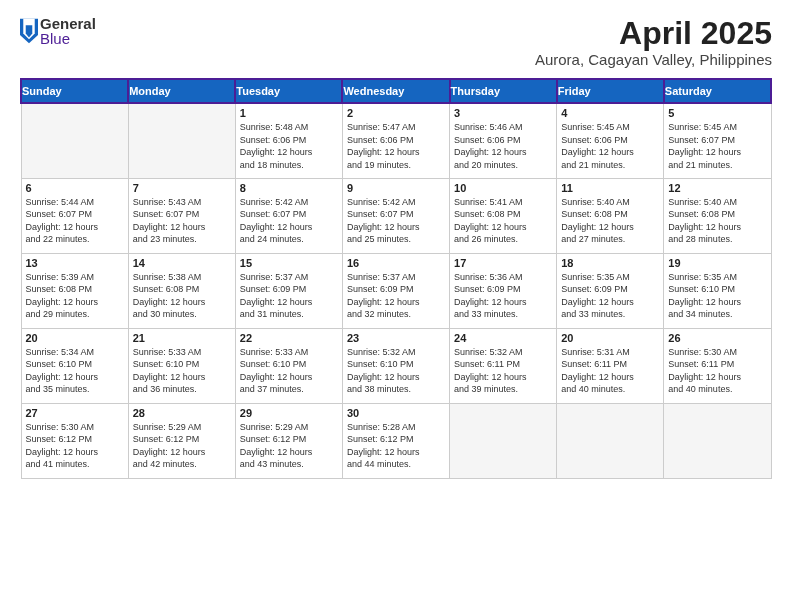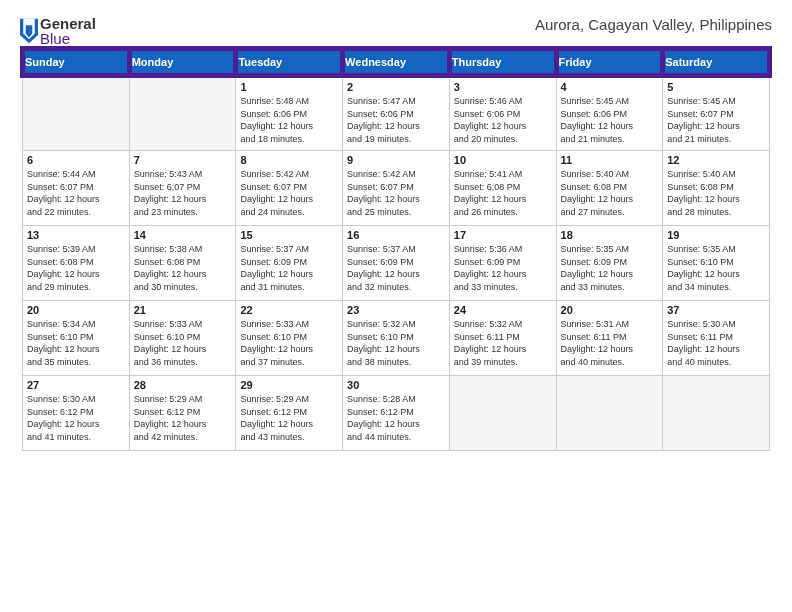--- a/index.html
+++ b/index.html
@@ -13,20 +13,21 @@
     .page {
       width: 792px;
       height: 612px;
       padding: 16px 20px 10px 20px;
       background: #fff;
     }
     .header {
       display: flex;
       justify-content: space-between;
       align-items: flex-start;
+      margin-bottom: 10px;
       gap: 36px;
     }
     .logo {
       display: flex;
       align-items: center;
     }
     .logo-text {
       display: flex;
       flex-direction: column;
       line-height: 1;
@@ -65,21 +66,21 @@
       border-collapse: collapse;
       table-layout: fixed;
     }
     thead tr th {
       background: #1565c0;
       color: #fff;
       font-size: 11px;
       font-weight: bold;
       padding: 5px 0;
       text-align: left;
-      border: 5px solid #4c1d95;
+      border: 2px solid #4c1d95;
     }
     tbody tr td {
       border: 1px solid #ccc;
       vertical-align: top;
       padding: 3px 4px;
       font-size: 9.5px;
       color: #333;
       height: 75px;
     }
     tbody tr td.empty {
@@ -108,20 +109,21 @@
         <polygon points="0,0 22,0 22,20 11,30 0,20" fill="#1565c0"></polygon>
         <polygon points="4,0 18,0 18,18 11,25 4,18" fill="#fff"></polygon>
         <polygon points="7,8 15,8 15,18 11,23 7,18" fill="#1565c0"></polygon>
       </svg>
       <div class="logo-text">
         <span class="logo-general">General</span>
         <span class="logo-blue">Blue</span>
       </div>
     </div>
     <div class="title-area">
+      <div class="cal-title">April 2025</div>
       <div class="cal-subtitle">Aurora, Cagayan Valley, Philippines</div>
     </div>
   </div>
   <table>
     <thead>
       <tr>
         <th>Sunday</th>
         <th>Monday</th>
         <th>Tuesday</th>
         <th>Wednesday</th>
@@ -234,21 +236,21 @@
           </td>
           <td>
             <span class="day-number">24</span>
             <div class="day-info">Sunrise: 5:32 AM<br>Sunset: 6:11 PM<br>Daylight: 12 hours<br>and 39 minutes.</div>
           </td>
           <td>
             <span class="day-number">20</span>
             <div class="day-info">Sunrise: 5:31 AM<br>Sunset: 6:11 PM<br>Daylight: 12 hours<br>and 40 minutes.</div>
           </td>
           <td>
-            <span class="day-number">37</span>
+            <span class="day-number">26</span>
             <div class="day-info">Sunrise: 5:30 AM<br>Sunset: 6:11 PM<br>Daylight: 12 hours<br>and 40 minutes.</div>
           </td>
         </tr>
         <tr>
           <td>
             <span class="day-number">27</span>
             <div class="day-info">Sunrise: 5:30 AM<br>Sunset: 6:12 PM<br>Daylight: 12 hours<br>and 41 minutes.</div>
           </td>
           <td>
             <span class="day-number">28</span>

